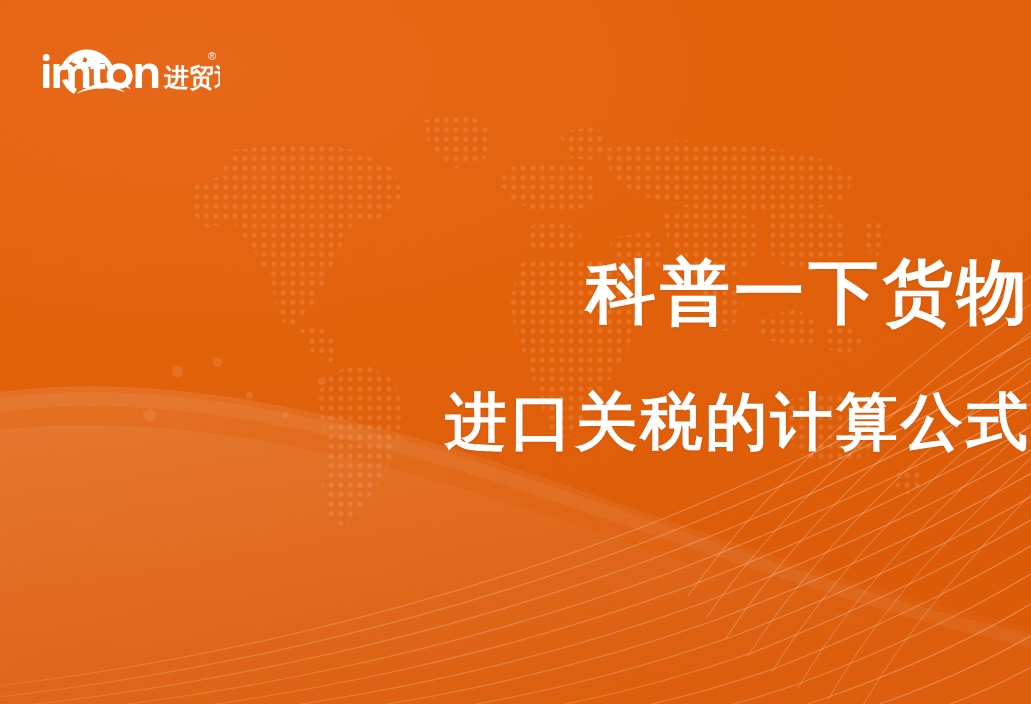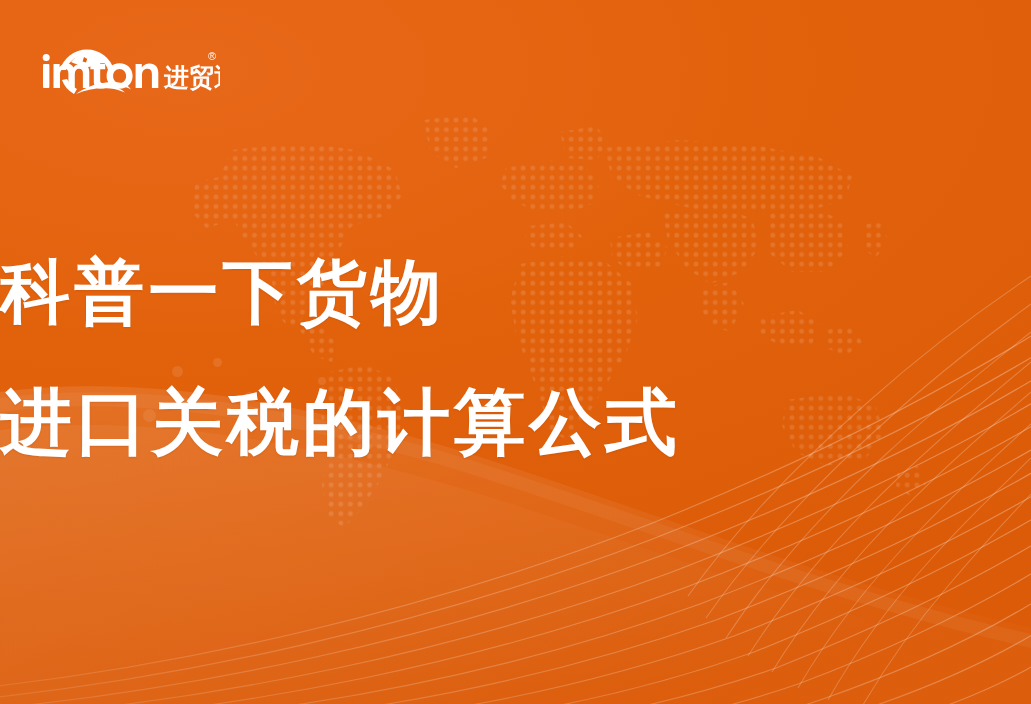--- a/index.html
+++ b/index.html
@@ -70,35 +70,35 @@
     height: 76px;
   }
   #logo svg { display: block; }
 
   
 
   .headline {
     position: absolute;
     left: 0;
     width: 1031px;
-    text-align: left;
+    text-align: right;
     color: #ffffff;
     font-weight: 700;
     letter-spacing: 0.06em;
     white-space: nowrap;
     text-shadow: 0 1px 2px rgba(140,55,0,0.18);
   }
   .headline-1 {
     top: 248px;
     font-size: 70px;
     line-height: 88px;
   }
   .headline-2 {
     top: 372px;
-    font-size: 72px;
+    font-size: 62px;
     line-height: 100px;
     letter-spacing: 0.05em;
   }
 </style>
 </head>
 <body>
 
 <div id="poster">
 
   <div class="bg-base"></div>

